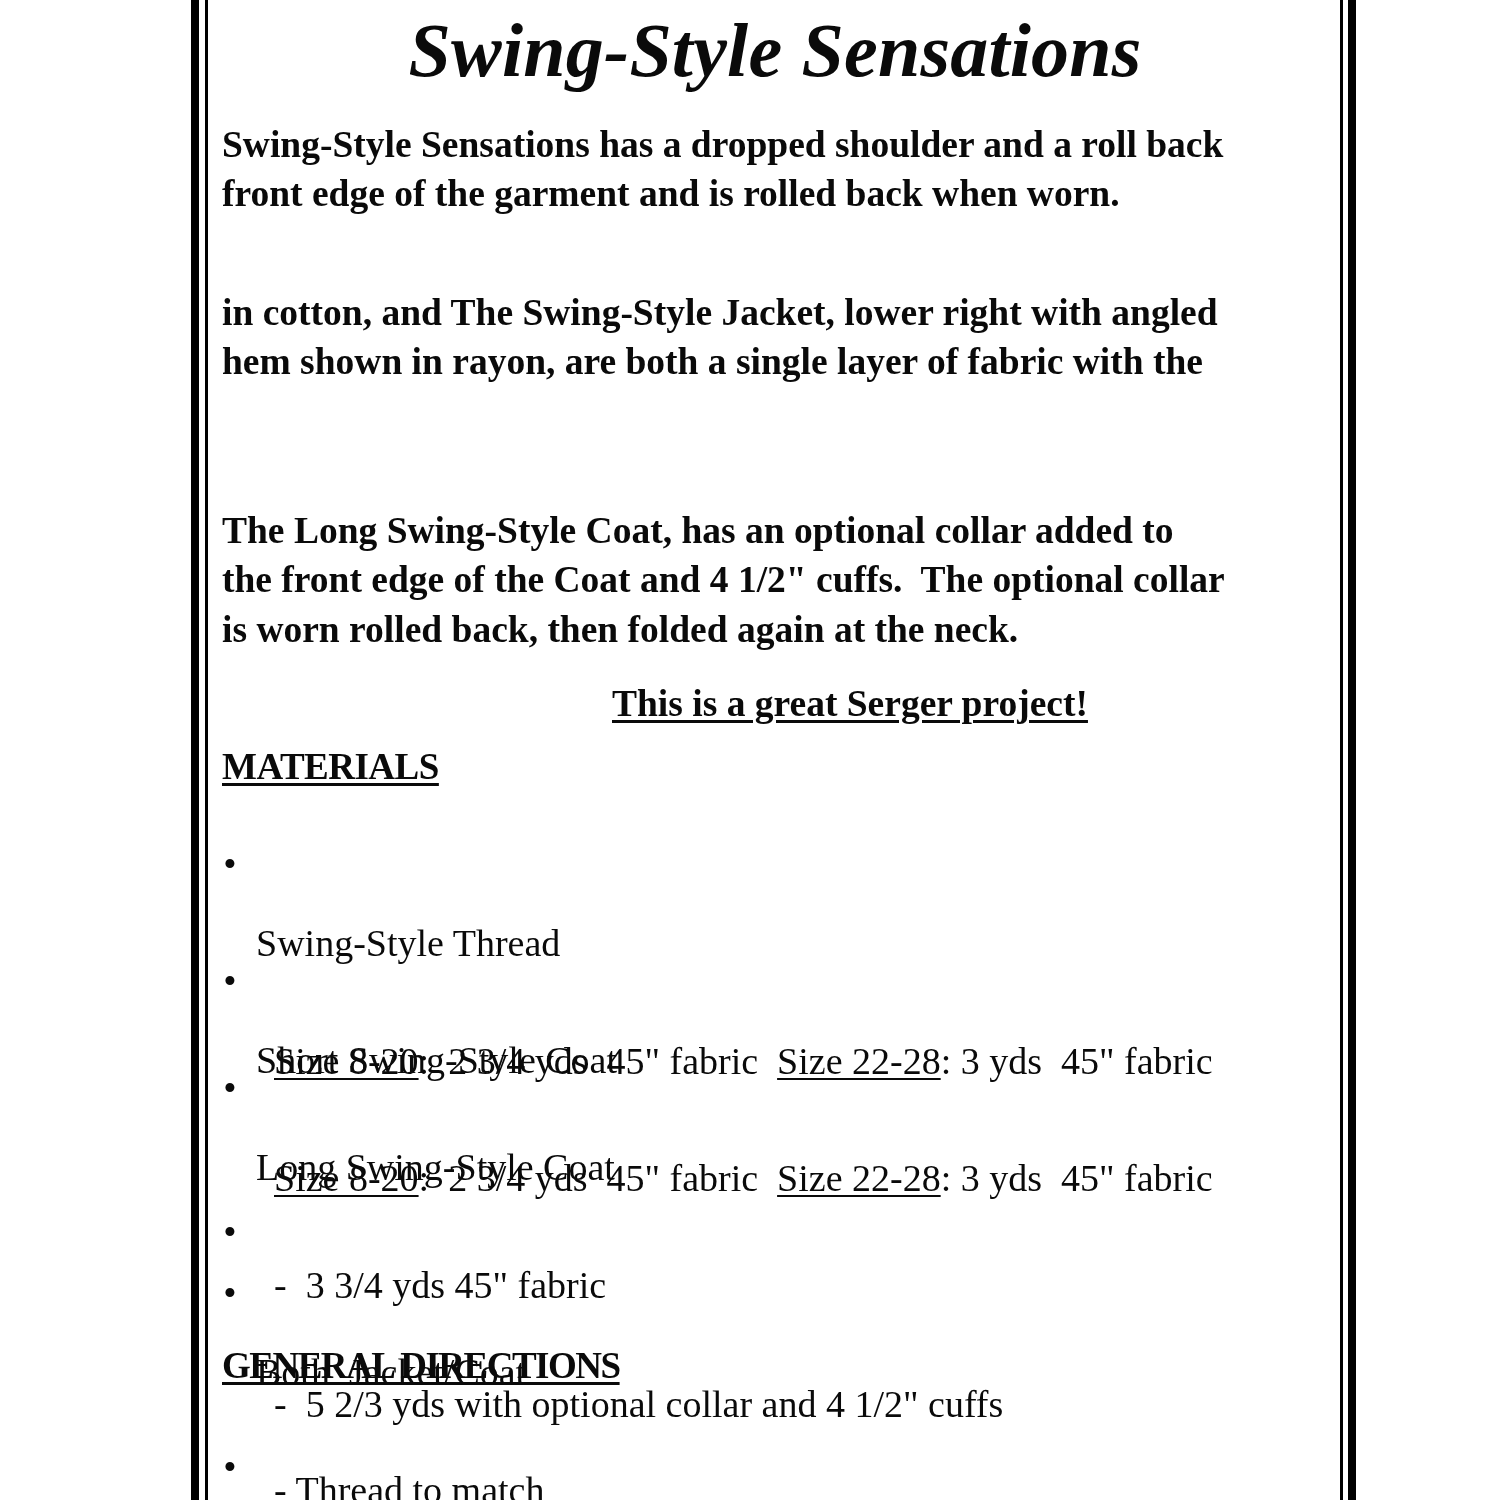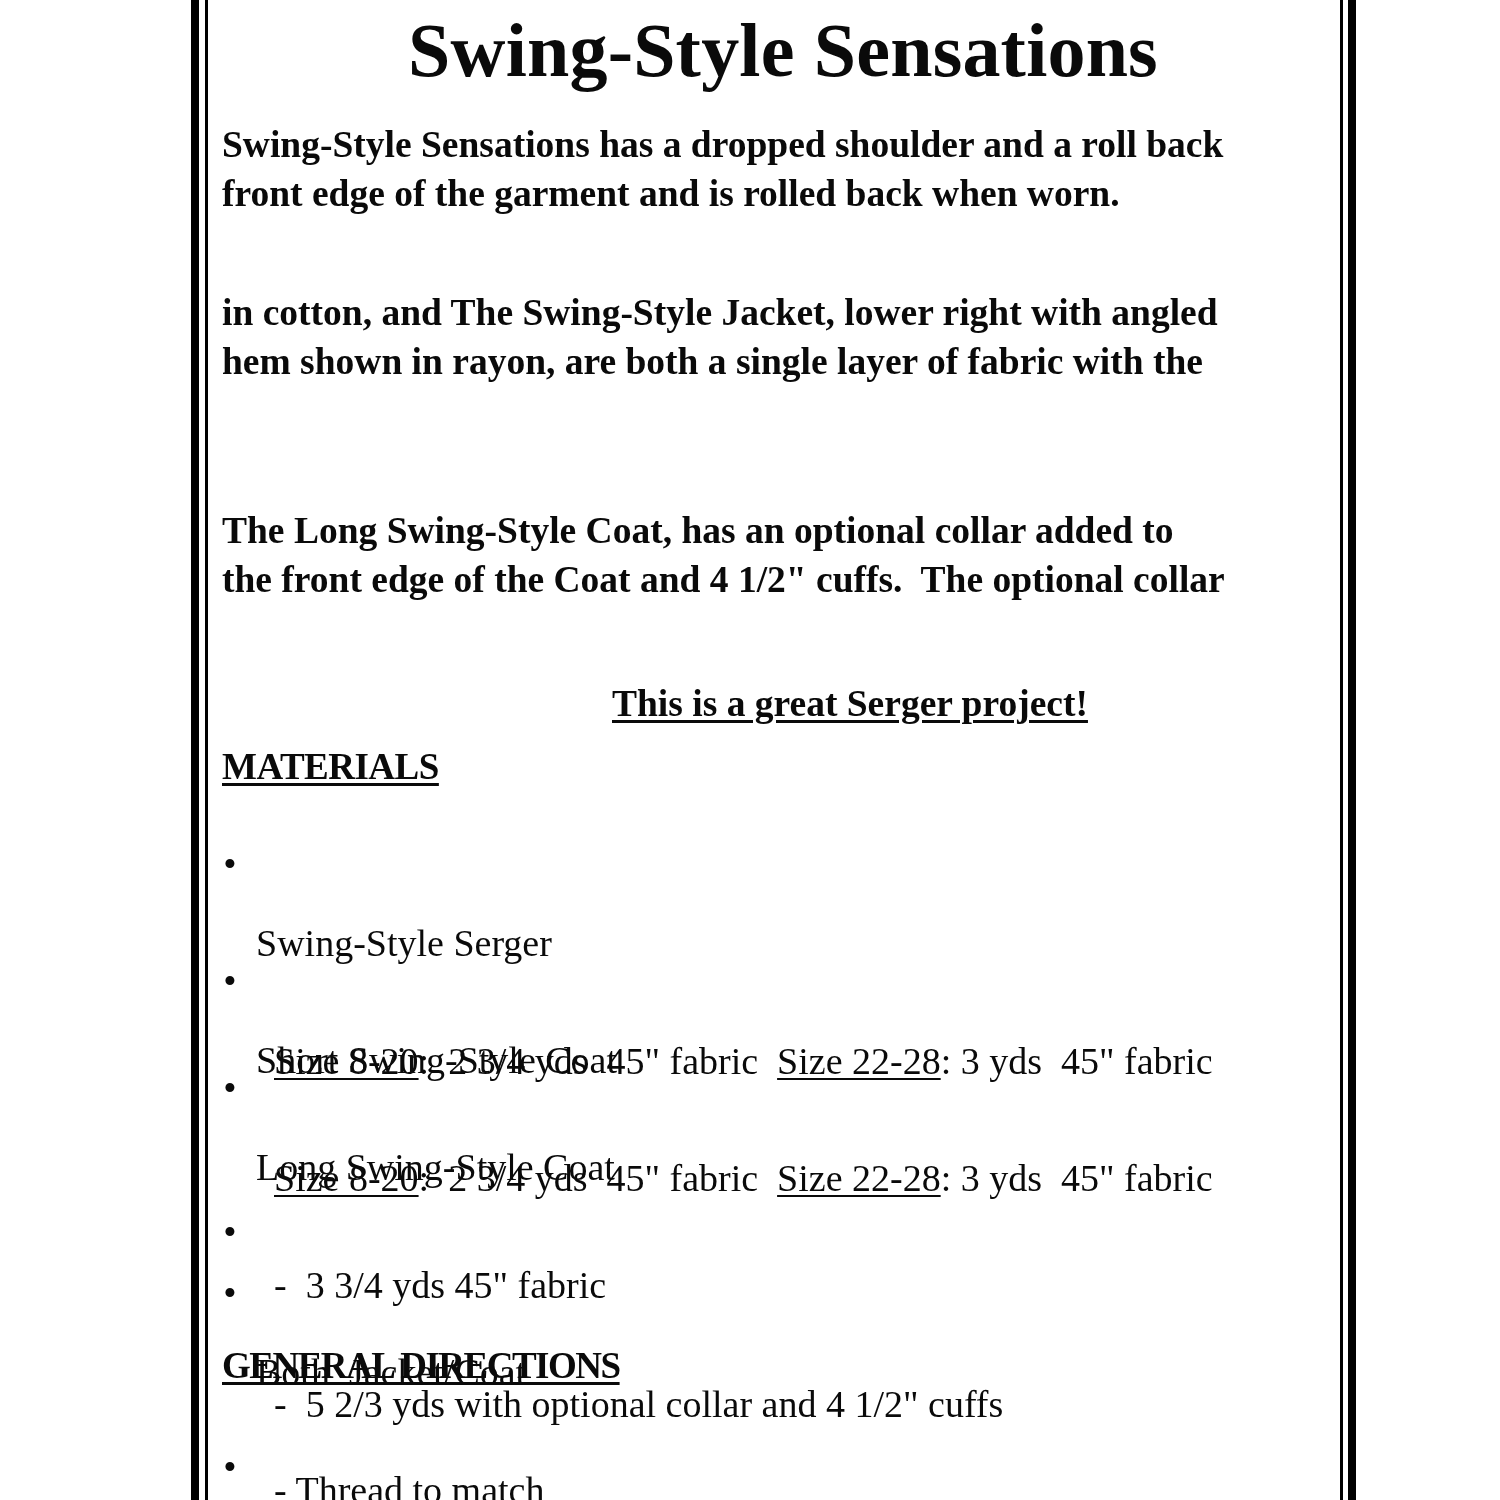--- a/index.html
+++ b/index.html
@@ -24,29 +24,30 @@
 
     .content {
       position: absolute;
       left: 222px;
       top: 0;
       width: 1110px;
     }
 
     .title {
       position: absolute;
-      left: 8px;
+      left: 0;
       top: 8px;
       width: 1106px;
       text-align: center;
       font-size: 76px;
       font-weight: bold;
       line-height: 84px;
       letter-spacing: 0.2px;
       margin: 0;
+      font-style: italic;
     }
 
     .intro {
       position: absolute;
       left: 0;
       font-size: 37.5px;
       font-weight: bold;
       line-height: 49.3px;
       margin: 0;
       white-space: pre;
@@ -117,29 +118,29 @@
 <div class="rule rule-right-thick"></div>
 
 <div class="content">
 
   <h1 class="title">Swing-Style Sensations</h1>
 
   <p class="intro intro-1"><span class="item-line">Swing-Style Sensations has a dropped shoulder and a roll back</span><span class="item-line">front edge of the garment and is rolled back when worn.</span></p>
 
   <p class="intro intro-2"><span class="item-line">in cotton, and The Swing-Style Jacket, lower right with angled</span><span class="item-line">hem shown in rayon, are both a single layer of fabric with the</span></p>
 
-  <p class="intro intro-3"><span class="item-line">The Long Swing-Style Coat, has an optional collar added to</span><span class="item-line">the front edge of the Coat and 4 1/2" cuffs.  The optional collar</span></p>
+  <p class="intro intro-3"><span class="item-line">The Long Swing-Style Coat, has an optional collar added to</span><span class="item-line">the front edge of the Coat and 4 1/2" cuffs.  The optional collar</span><span class="item-line">is worn rolled back, then folded again at the neck.</span></p>
 
   <div class="callout">This is a great Serger project!</div>
 
   <div class="section-heading materials-heading">MATERIALS</div>
 
   <div class="item item-1">
     <span class="bullet">•</span>
-    <span class="item-line item-main">Swing-Style Serger</span>
+    <span class="item-line item-main">Swing-Style Thread</span>
     <span class="item-line sub"><span class="u">Size 8-20</span><span>:  2 3/4 yds  45" fabric  </span><span class="u">Size 22-28</span><span>: 3 yds  45" fabric</span></span>
   </div>
 
   <div class="item item-2">
     <span class="bullet">•</span>
     <span class="item-line item-main">Short Swing-Style Coat</span>
     <span class="item-line sub"><span class="u">Size 8-20</span><span>:  2 3/4 yds  45" fabric  </span><span class="u">Size 22-28</span><span>: 3 yds  45" fabric</span></span>
   </div>
 
   <div class="item item-3">

